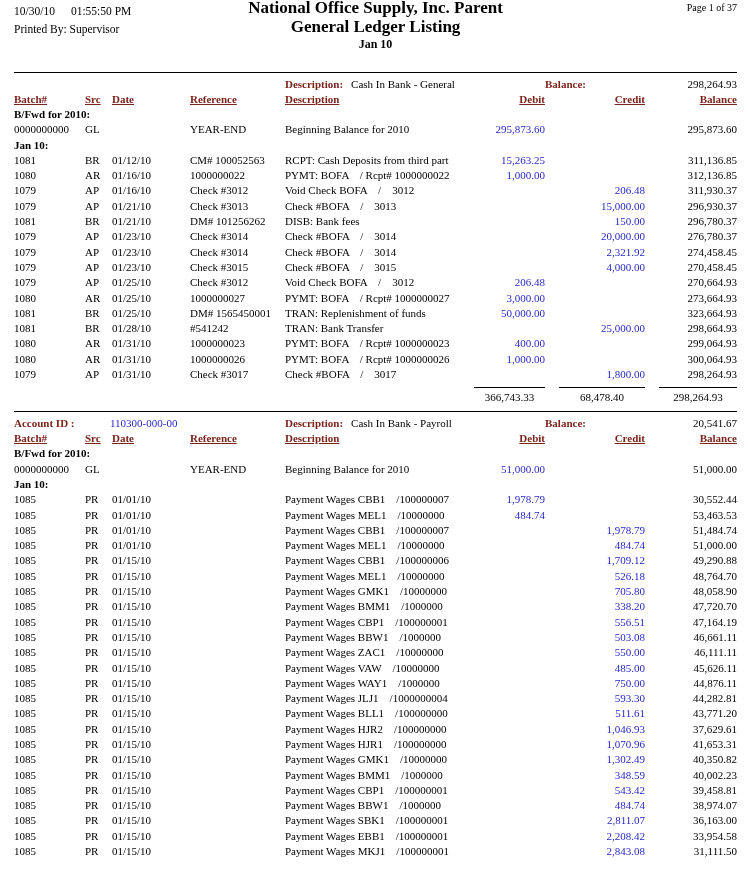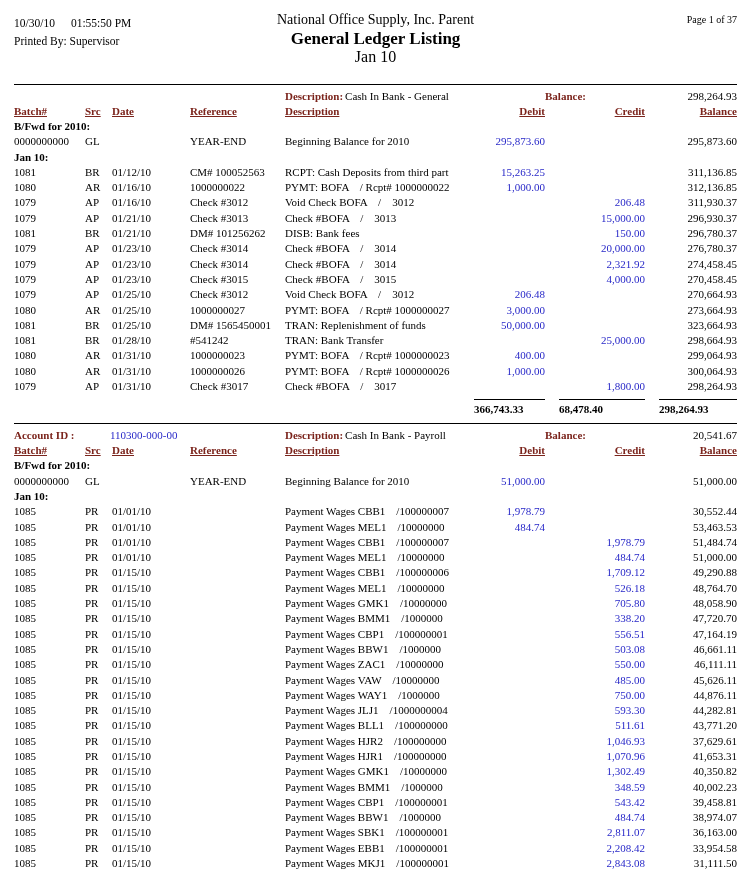--- a/index.html
+++ b/index.html
@@ -1,59 +1,59 @@
 <!DOCTYPE html>
 <html style="--heading: #7b241c; --blue: #2828c8;"><head>
 <meta charset="utf-8">
 <style>
   :root { --heading:#7b241c; --blue:#2828c8; }
   html,body{margin:0;padding:0}
   body{width:748px;height:870px;overflow:hidden;background:#ffffff;color:#000;
        font-family:"Liberation Serif",serif;font-size:11px;-webkit-font-smoothing:antialiased}
-  .page{padding:12px 11px 0 14px}
+  .page{padding:0 11px 0 14px}
 
   
   .report-header{position:relative;height:72px}
   .hl{position:absolute;left:0;top:2px;line-height:18px;font-size:11.5px}
   .hl .time{margin-left:16px}
   .hc{position:absolute;left:0;right:0;top:0;text-align:center}
-  .hc .company{font-weight:normal;font-size:14px;line-height:16px}
+  .hc .company{font-weight:bold;font-size:17px;line-height:16px}
   .hc .title{font-weight:bold;font-size:17px;line-height:21px}
-  .hc .period{font-weight:normal;font-size:16px;line-height:15px}
+  .hc .period{font-weight:bold;font-size:12px;line-height:15px}
   .hr-page{position:absolute;right:0;top:2px;font-size:10px}
 
   
   .section{border-top:1px solid #000;padding-top:3px}
   .section + .section{margin-top:6px}
   .grid{display:grid;grid-template-columns:71px 27px 78px 95px 175px 85px 100px 92px;line-height:15.3px}
   .row{height:15.3px}
   .cell{overflow:hidden}
   .num{text-align:right}
   .amt{color:var(--blue)}
   .bal{color:#000}
   .desc{white-space:pre}
   .lbl{color:var(--heading);font-weight:bold}
 
   .acct-row{height:16px;line-height:16px}
   .acct-left{grid-column:1 / span 4;white-space:nowrap}
   .acct-left .lbl{display:inline-block;width:96px}
   .acct-id{color:var(--blue)}
   .acct-desc{grid-column:5 / span 2;white-space:nowrap}
-  .acct-desc .val{margin-left:2px}
+  .acct-desc .val{margin-left:8px}
   .acct-ballbl{grid-column:7;}
   .acct-balval{grid-column:8;text-align:right}
 
   .colhead{height:15px}
   .colhead .cell{color:var(--heading);font-weight:bold;text-decoration:underline}
 
   .group-label{font-weight:bold}
 
   .totals{margin-top:5px;height:18px}
   .totals .seg{display:block;border-top:1px solid #000;margin-left:14px;padding-top:2px;
-               font-weight:bold;text-align:left}
+               font-weight:normal;text-align:center}
 </style>
 </head>
 <body>
 
 <div class="page">
 
   <div class="report-header">
     <div class="hl">
       <div><span>10/30/10</span><span class="time">01:55:50 PM</span></div>
       <div>Printed By: Supervisor</div>

